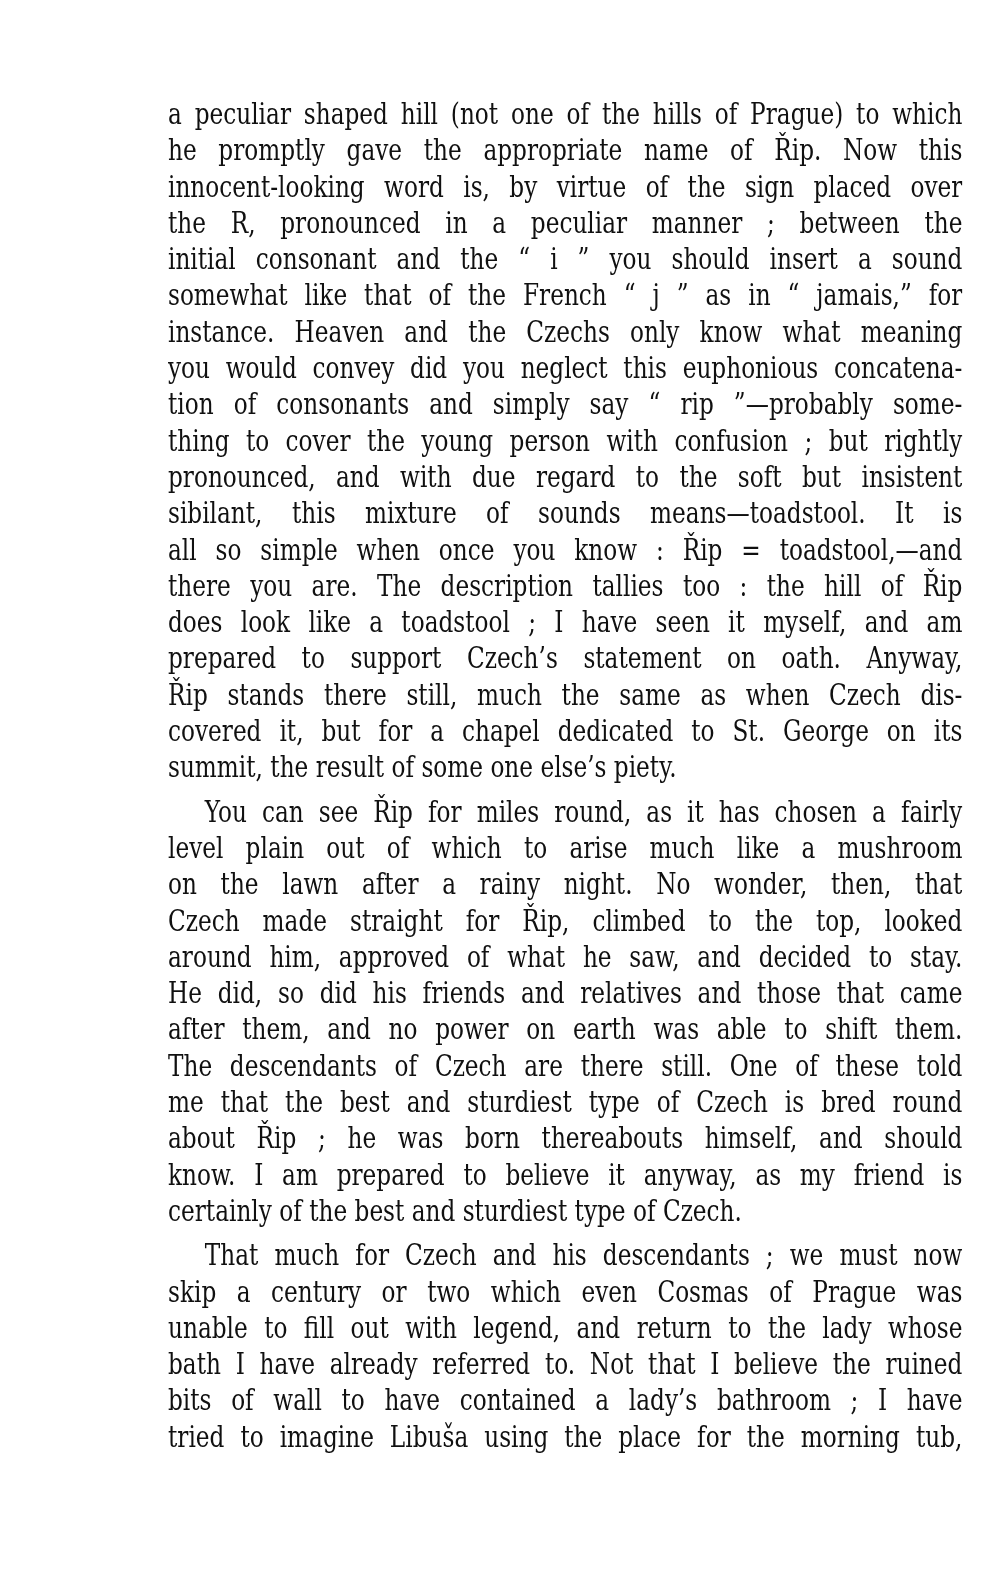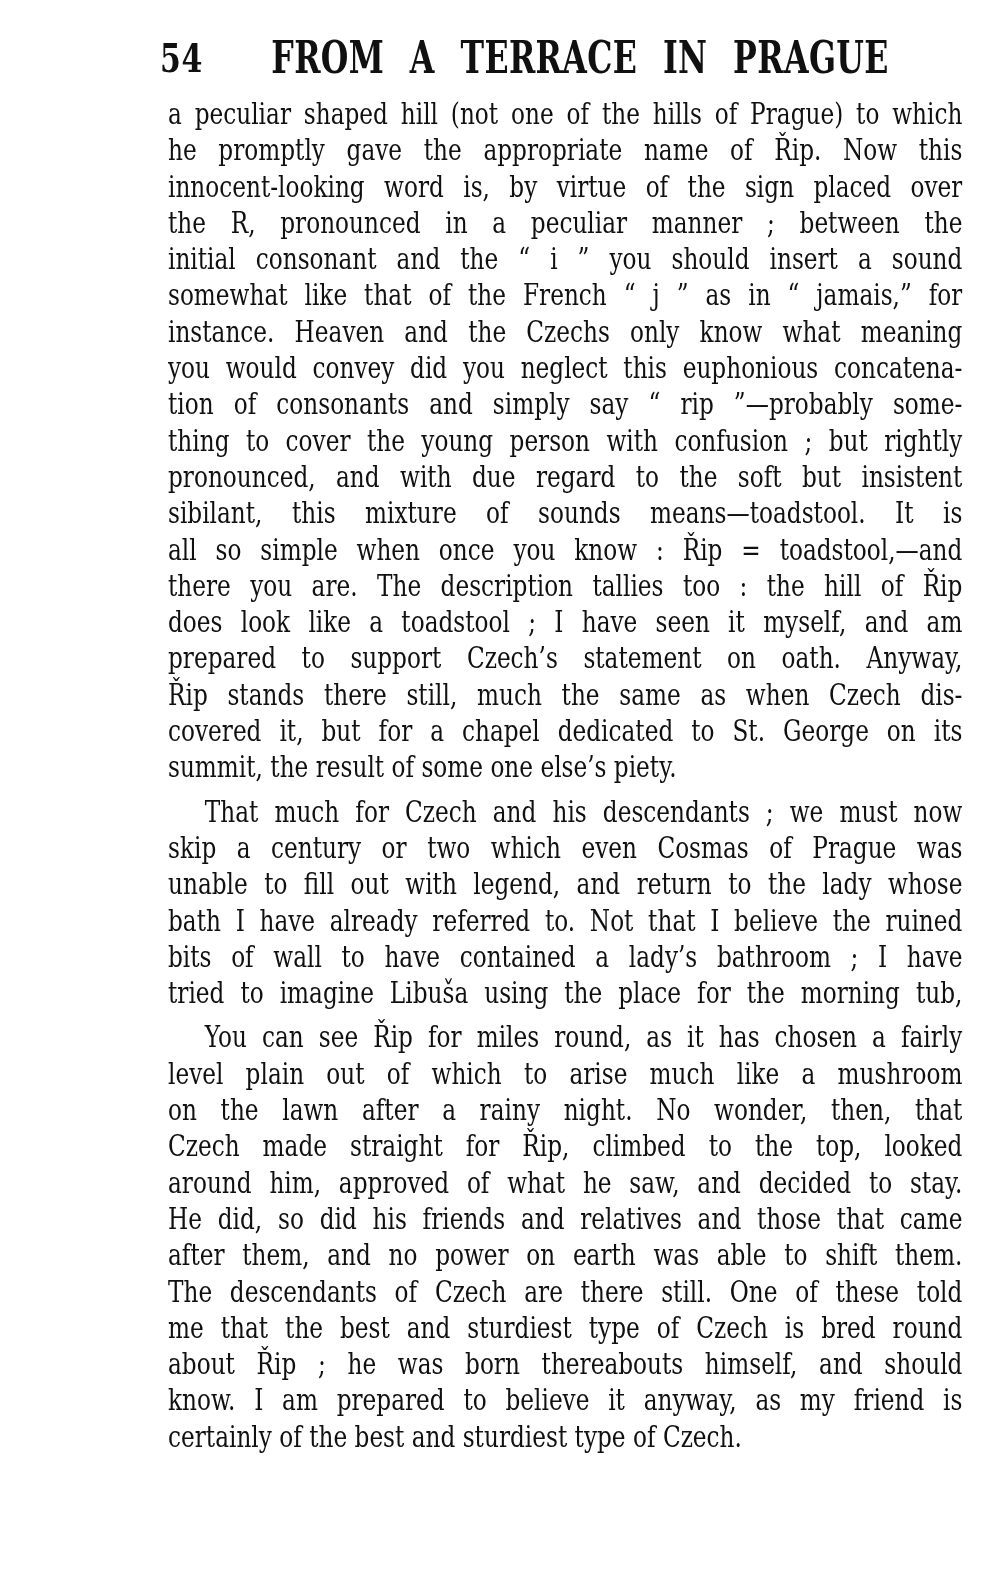--- a/index.html
+++ b/index.html
@@ -76,24 +76,20 @@
     text-indent: 46px;
   }
   .line.last {
     text-align-last: left;
   }
 </style>
 </head>
 <body>
 
 <div class="page">
-  <header class="page-header">
-    <span class="pagenum">54</span>
-    <h1 class="title">FROM A TERRACE IN PRAGUE</h1>
-  </header>
 
   <main class="body-text" id="body-text">
       <div class="paragraph">
         <div class="line">a peculiar shaped hill (not one of the hills of Prague) to which</div>
         <div class="line">he promptly gave the appropriate name of Řip.  Now this</div>
         <div class="line">innocent-looking word is, by virtue of the sign placed over</div>
         <div class="line">the R, pronounced in a peculiar manner ;  between the</div>
         <div class="line">initial consonant and the “ i ” you should insert a sound</div>
         <div class="line">somewhat like that of the French “ j ” as in “ jamais,” for</div>
         <div class="line">instance.  Heaven and the Czechs only know what meaning</div>
@@ -104,35 +100,35 @@
         <div class="line">sibilant, this mixture of sounds means—toadstool.  It is</div>
         <div class="line">all so simple when once you know :  Řip = toadstool,—and</div>
         <div class="line">there you are.  The description tallies too :  the hill of Řip</div>
         <div class="line">does look like a toadstool ;  I have seen it myself, and am</div>
         <div class="line">prepared to support Czech’s statement on oath.  Anyway,</div>
         <div class="line">Řip stands there still, much the same as when Czech dis-</div>
         <div class="line">covered it, but for a chapel dedicated to St. George on its</div>
         <div class="line last">summit, the result of some one else’s piety.</div>
       </div>
       <div class="paragraph">
-        <div class="line indent">That much for Czech and his descendants ;  we must now</div>
-        <div class="line">skip a century or two which even Cosmas of Prague was</div>
-        <div class="line">unable to fill out with legend, and return to the lady whose</div>
-        <div class="line">bath I have already referred to.   Not that I believe the ruined</div>
-        <div class="line">bits of wall to have contained a lady’s bathroom ;  I have</div>
-        <div class="line">tried to imagine Libuša using the place for the morning tub,</div>
-      </div>
-      <div class="paragraph">
         <div class="line indent">You can see Řip for miles round, as it has chosen a fairly</div>
         <div class="line">level plain out of which to arise much like a mushroom</div>
         <div class="line">on the lawn after a rainy night.  No wonder, then, that</div>
         <div class="line">Czech made straight for Řip, climbed to the top, looked</div>
         <div class="line">around him, approved of what he saw, and decided to stay.</div>
         <div class="line">He did, so did his friends and relatives and those that came</div>
         <div class="line">after them, and no power on earth was able to shift them.</div>
         <div class="line">The descendants of Czech are there still.  One of these told</div>
         <div class="line">me that the best and sturdiest type of Czech is bred round</div>
         <div class="line">about Řip ;  he was born thereabouts himself, and should</div>
         <div class="line">know.  I am prepared to believe it anyway, as my friend is</div>
         <div class="line last">certainly of the best and sturdiest type of Czech.</div>
       </div>
+      <div class="paragraph">
+        <div class="line indent">That much for Czech and his descendants ;  we must now</div>
+        <div class="line">skip a century or two which even Cosmas of Prague was</div>
+        <div class="line">unable to fill out with legend, and return to the lady whose</div>
+        <div class="line">bath I have already referred to.   Not that I believe the ruined</div>
+        <div class="line">bits of wall to have contained a lady’s bathroom ;  I have</div>
+        <div class="line">tried to imagine Libuša using the place for the morning tub,</div>
+      </div>
     </main>
 </div>
 
 </body></html>

